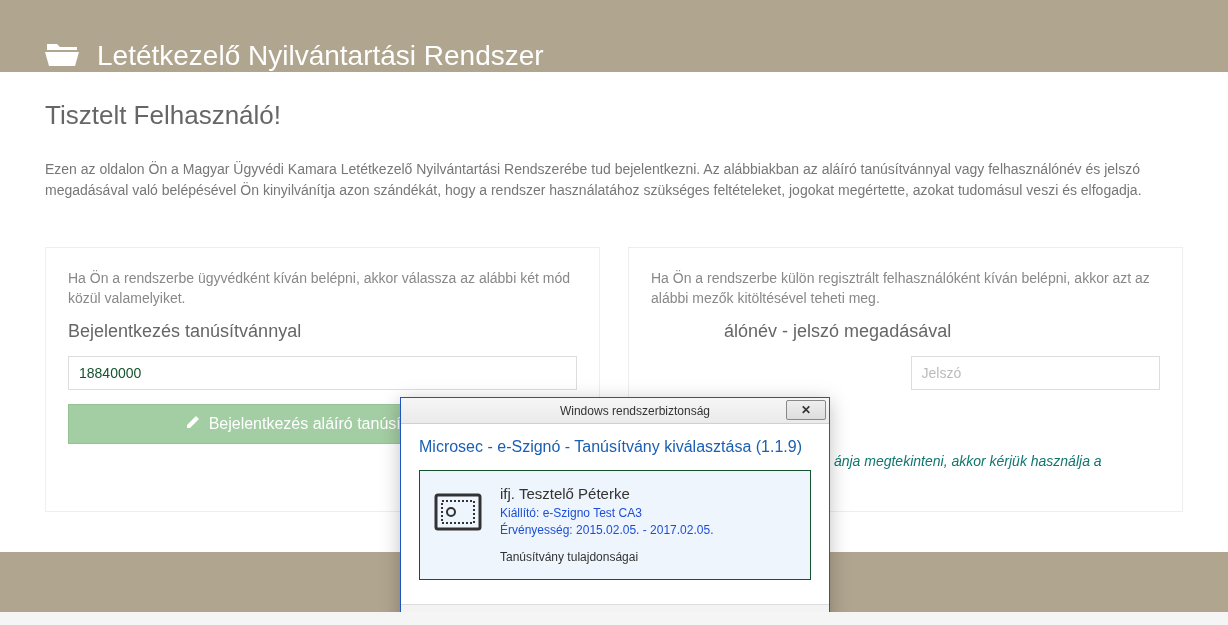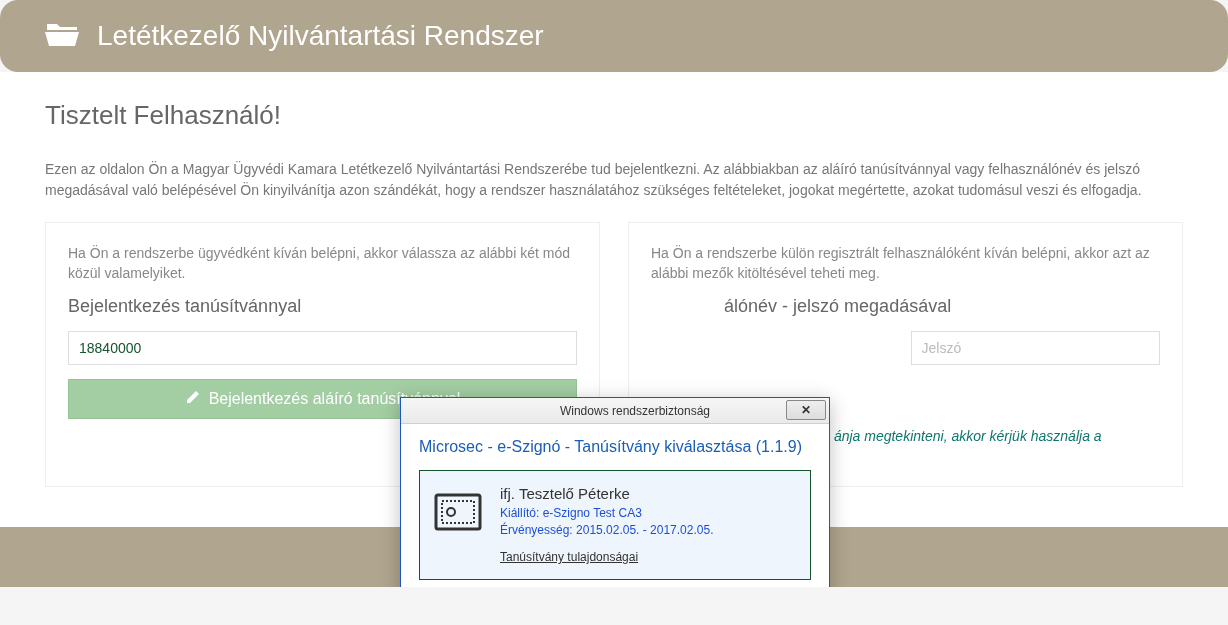--- a/index.html
+++ b/index.html
@@ -1,26 +1,26 @@
 <!DOCTYPE html>
 <html><head>
   <meta charset="utf-8">
   <style>
     * { box-sizing: border-box; margin: 0; padding: 0; }
     body { font-family: "Segoe UI", Arial, sans-serif; background: #f5f5f5; width: 1228px; color: #555; }
 
     
-    .header { background: #b0a58e; height: 72px; display: flex; align-items: center; padding: 0 45px; border-radius: 18px; }
+    .header { background: #b0a58e; height: 72px; display: flex; align-items: flex-end; padding: 0 45px; }
     .header svg { margin-right: 18px; }
     .header-title { color: #fff; font-size: 28px; font-weight: 300; }
 
     
     .page { background: #fff; padding: 28px 45px 40px 45px; width: 100%; position: relative; }
     .greeting { font-size: 26px; color: #666; font-weight: 300; margin-bottom: 28px; }
-    .intro { font-size: 14px; color: #777; line-height: 1.5; margin-bottom: 21px; }
+    .intro { font-size: 14px; color: #777; line-height: 1.5; margin-bottom: 46px; }
 
     .panels { display: flex; gap: 28px; }
     .panel { flex: 1; border: 1px solid #eee; padding: 20px 22px; background: #fff; }
     .panel-lead { font-size: 14px; color: #888; line-height: 1.45; margin-bottom: 12px; }
     .panel-sub { font-size: 18px; color: #666; font-weight: 300; margin-bottom: 14px; }
 
     .text-input { width: 100%; height: 34px; border: 1px solid #ddd; padding: 0 10px; font-size: 14px; color: #14532d; margin-bottom: 14px; }
     .text-input::placeholder { color: #bbb; }
 
     .big-btn { width: 100%; height: 40px; background: #7db97d; border: 1px solid #6aa96a; color: #fff; font-size: 16px; display: flex; align-items: center; justify-content: center; gap: 8px; cursor: pointer; }
@@ -82,21 +82,21 @@
       margin-bottom: 14px;
     }
     .cert-icon {
       width: 48px; height: 42px;
       display: flex; align-items: center; justify-content: center;
       flex-shrink: 0;
       margin-top: 6px;
     }
     .cert-text .cert-name { font-size: 15px; color: #333; margin-bottom: 4px; }
     .cert-text .cert-line { font-size: 12px; color: #1d4ed8; margin-bottom: 3px; }
-    .cert-link { font-size: 12px; color: #333; text-decoration: underline; cursor: pointer; margin-top: 10px; display: inline-block; }
+    .cert-link { font-size: 12px; color: #333; cursor: pointer; margin-top: 10px; display: inline-block; }
 
     .win-hr { border: none; border-top: 1px solid #ddd; }
     .win-buttons { display: flex; justify-content: flex-end; gap: 10px; padding: 10px 14px 12px 14px; background: #f3f3f3; }
     .win-btn {
       width: 70px; height: 24px;
       background: linear-gradient(#f6f6f6,#e4e4e4);
       border: 1px solid #888;
       font-size: 12px;
       cursor: pointer;
     }

